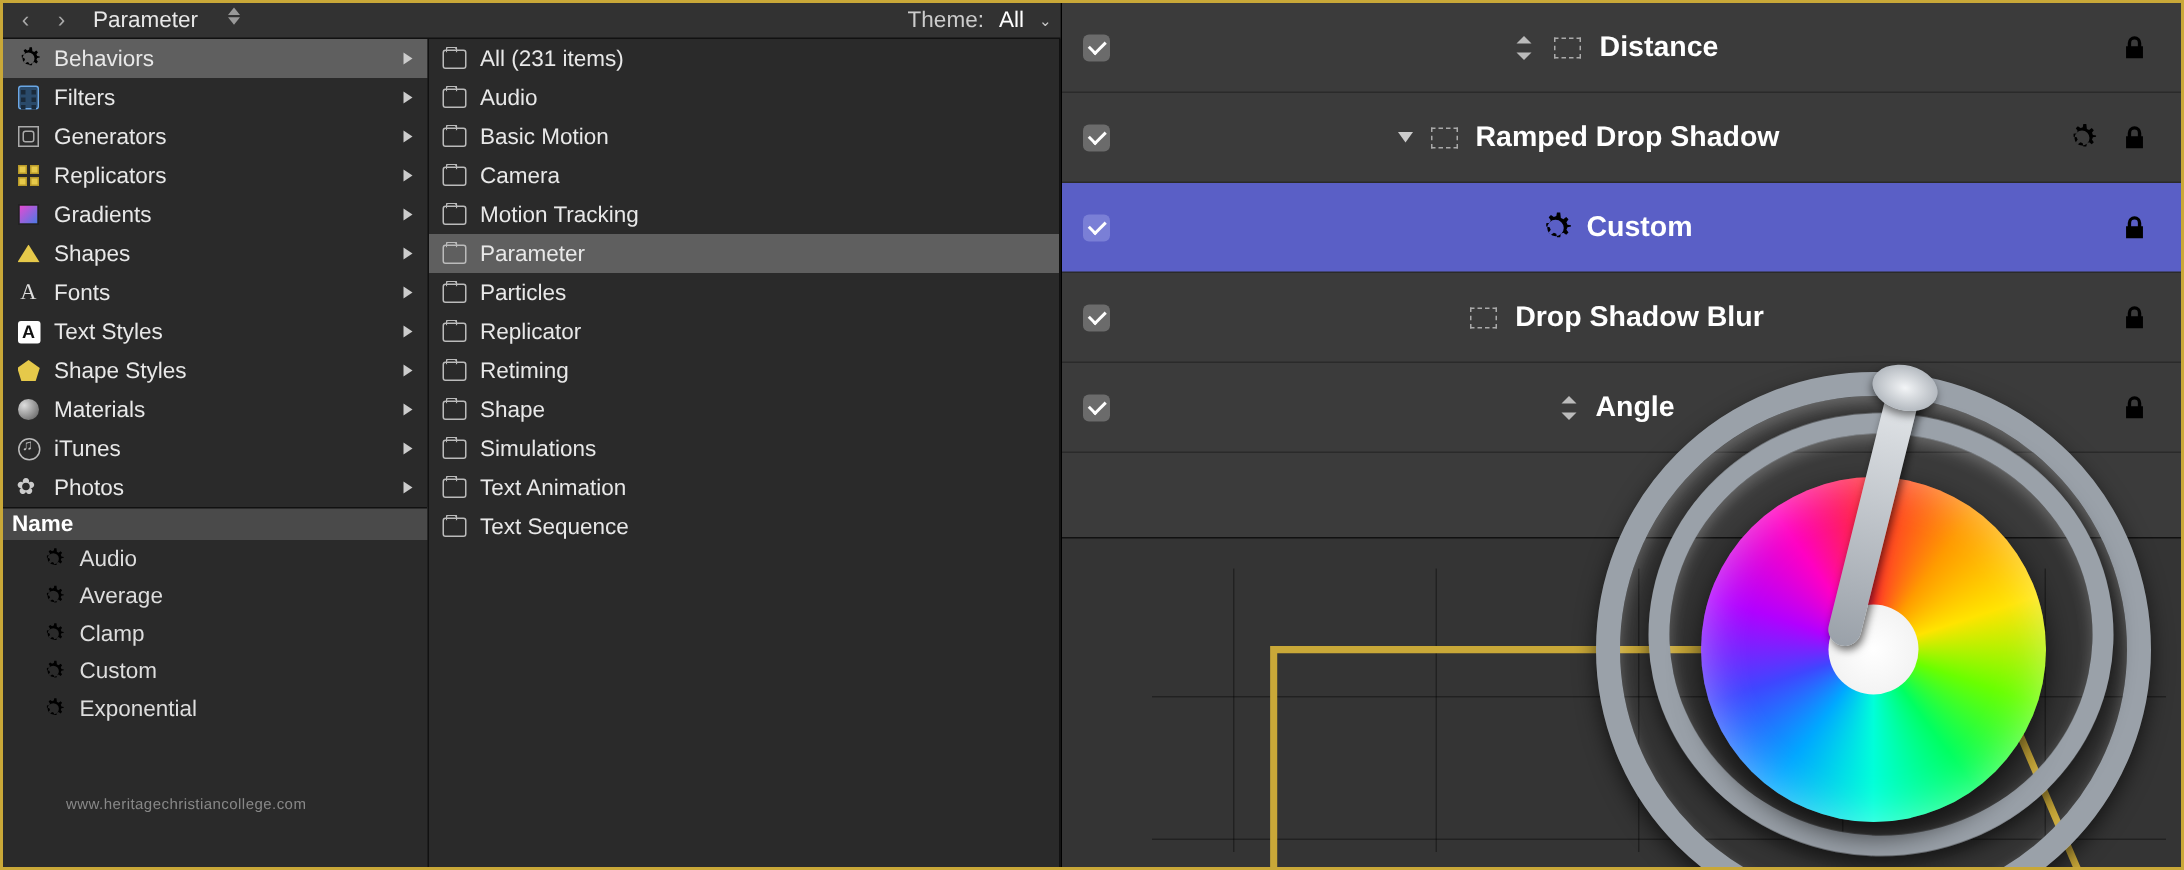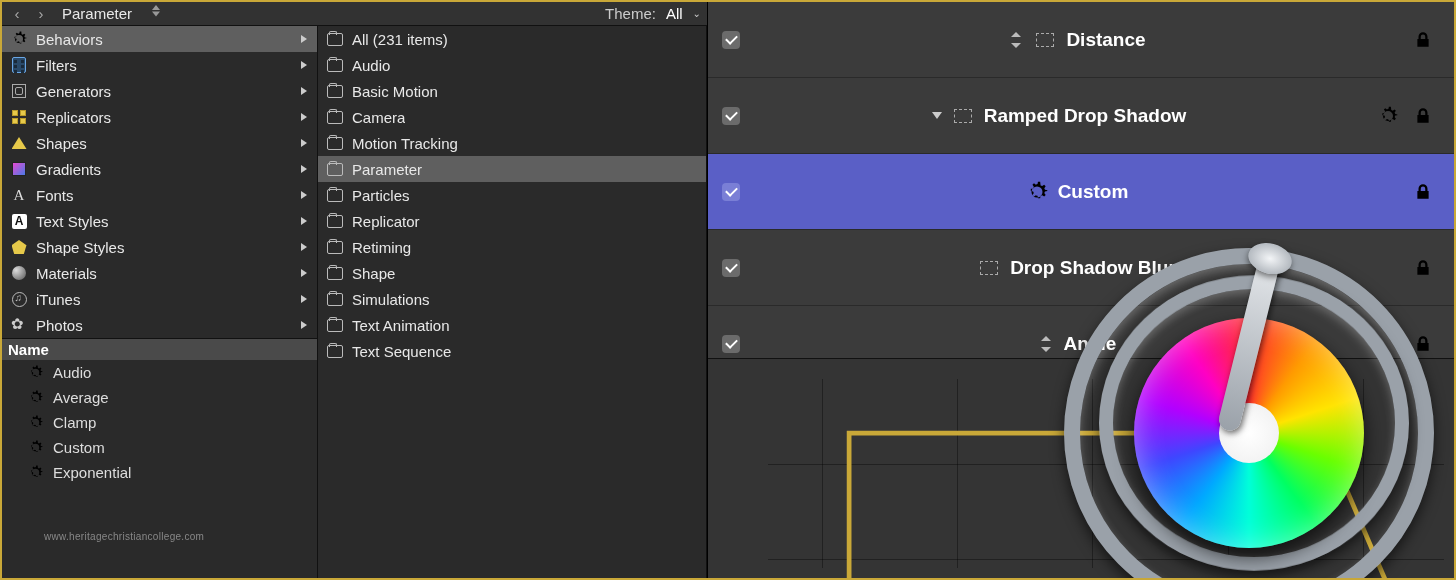--- a/index.html
+++ b/index.html
@@ -24,21 +24,21 @@
     .nav-arrow { width:18px; text-align:center; color:#aaa; cursor:pointer; }
     .crumb { flex:0 0 auto; padding:0 40px 0 6px; color:#e8e8e8; position:relative; }
     .crumb::after { content:""; position:absolute; right:12px; top:50%; transform:translateY(-50%); width:0;height:0;border-left:4px solid transparent;border-right:4px solid transparent;border-top:5px solid #999;}
     .crumb::before { content:""; position:absolute; right:12px; top:calc(50% - 9px); width:0;height:0;border-left:4px solid transparent;border-right:4px solid transparent;border-bottom:5px solid #999;}
     .theme-label { margin-left:auto; color:#ccc; font-size:15px;text-align:right; }
     .theme-val { margin-left:4px; color:#ffffff; }
     .theme-chevron { margin-left:4px; color:#ccc; font-size:10px; }
 
     
     .lib-cols { display:flex; flex:1 1 auto; overflow:hidden; }
-    .col-a { width:316px; border-right:1px solid #111; display:flex; flex-direction:column; overflow:hidden;}
+    .col-a { width:284px; border-right:1px solid #111; display:flex; flex-direction:column; overflow:hidden;}
     .col-b { flex:1; border-right:1px solid #111; display:flex; flex-direction:column; overflow:hidden;}
 
     .catlist, .sublist { list-style:none; overflow-y:auto; }
     .cat-item, .sub-item {
       height:26px; display:flex; align-items:center; padding:0 10px 0 8px; gap:8px;
       cursor:pointer;
     }
     .cat-item.selected, .sub-item.selected { background:#5f5f5f; }
     .tri { margin-left:auto; width:0;height:0;border-top:4px solid transparent;border-bottom:4px solid transparent;border-left:6px solid #ccc; }
     .icon-slot { width:18px; height:18px; display:flex; align-items:center; justify-content:center; flex:0 0 18px;}
@@ -49,21 +49,21 @@
 
     
     .name-hdr { height:22px; background:#4a4a4a; display:flex; align-items:center; padding:0 6px; font-weight:600; color:#fff; border-top:1px solid #111;}
     .name-list { list-style:none; }
     .name-item { height:25px; display:flex; align-items:center; gap:10px; padding-left:26px; color:#ddd; cursor:pointer;}
     .gear-sm { width:15px;height:15px;}
     .gear-sm svg{width:15px;height:15px;}
 
     
     .layer-row {
-      height:76px; display:flex; align-items:center; border-bottom:1px solid #2a2a2a;
+      height:60px; display:flex; align-items:center; border-bottom:1px solid #2a2a2a;
       padding:0 22px 0 14px; gap:16px; position:relative;
     }
     .layer-row .chk { width:18px;height:18px;border-radius:4px;background:#6b6b6b;display:flex;align-items:center;justify-content:center;flex:0 0 18px;}
     .layer-row .chk.on::after{content:"";width:9px;height:5px;border-left:2px solid #fff;border-bottom:2px solid #fff;transform:rotate(-45deg);margin-top:-2px;}
     .layer-mid { flex:1; display:flex; align-items:center; justify-content:center; gap:10px;}
     .disclose { width:0;height:0;border-left:5px solid transparent;border-right:5px solid transparent;border-top:7px solid #ccc;}
     .layer-label { font-size:19px; font-weight:600; color:#fff; }
     .type-ic { width:22px;height:20px;display:flex;align-items:center;justify-content:center;}
     .dashed-box{width:18px;height:14px;border:1.5px dashed #aaa;}
     .lock-ic{margin-left:auto;width:18px;height:18px;flex:0 0 18px;}
@@ -189,30 +189,30 @@
                   <span></span>
                   <span></span>
                   <span></span>
                 </span>
               </span>
               <span class="label">Replicators</span>
               <span class="tri"></span>
             </li>
             <li class="cat-item">
               <span class="icon-slot">
+                <span class="ic-grad"></span>
+              </span>
+              <span class="label">Gradients</span>
+              <span class="tri"></span>
+            </li>
+            <li class="cat-item">
+              <span class="icon-slot">
                 <span class="ic-shape"></span>
               </span>
               <span class="label">Shapes</span>
-              <span class="tri"></span>
-            </li>
-            <li class="cat-item">
-              <span class="icon-slot">
-                <span class="ic-grad"></span>
-              </span>
-              <span class="label">Gradients</span>
               <span class="tri"></span>
             </li>
             <li class="cat-item">
               <span class="icon-slot">
                 <span class="ic-font">A</span>
               </span>
               <span class="label">Fonts</span>
               <span class="tri"></span>
             </li>
             <li class="cat-item">

